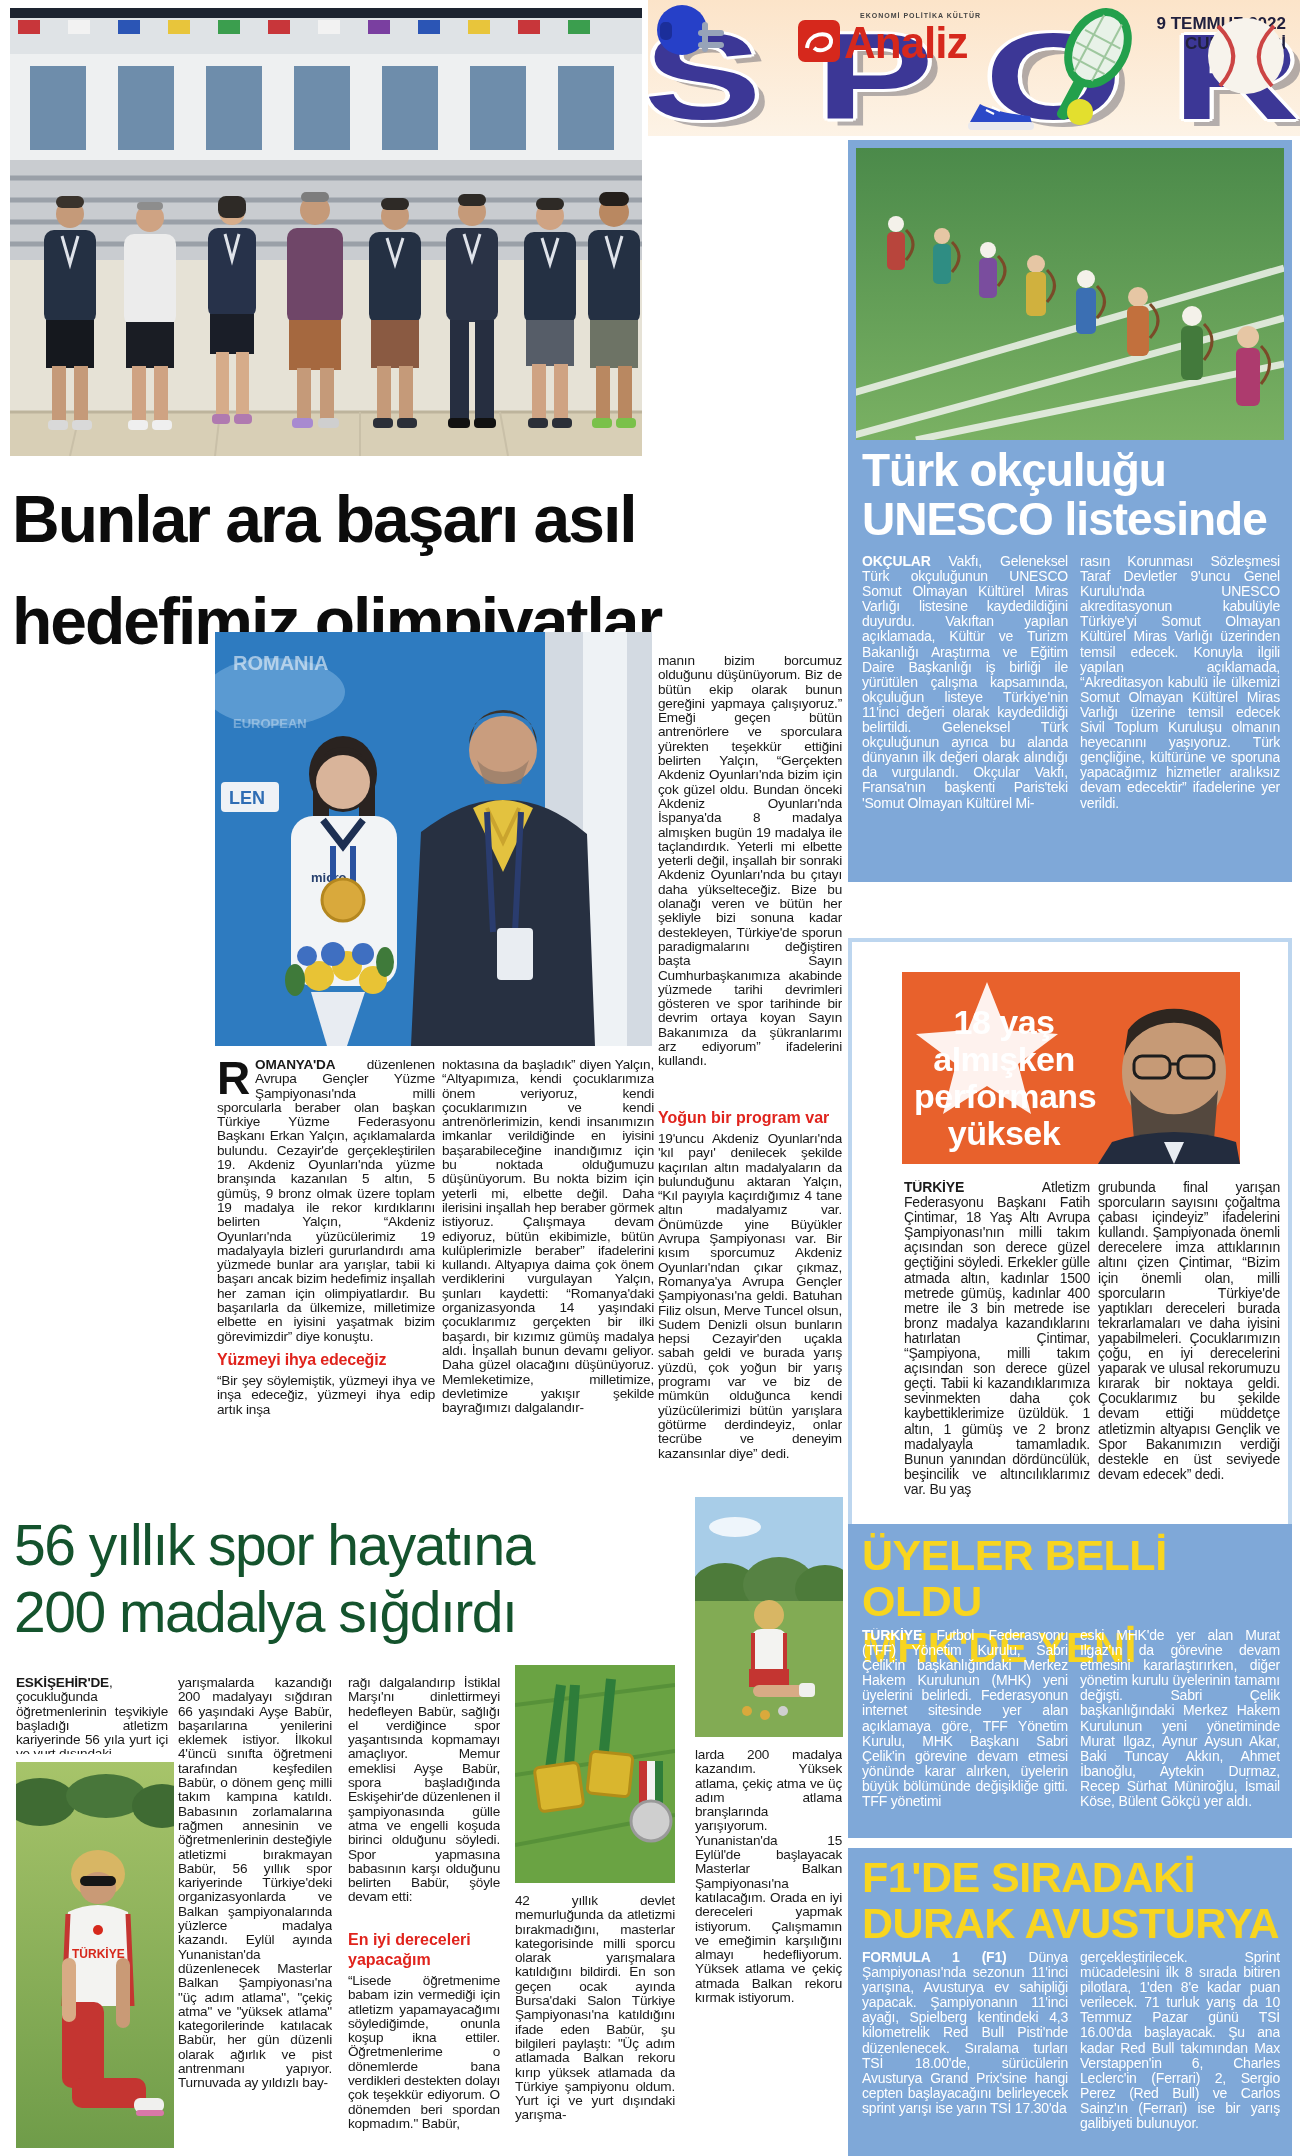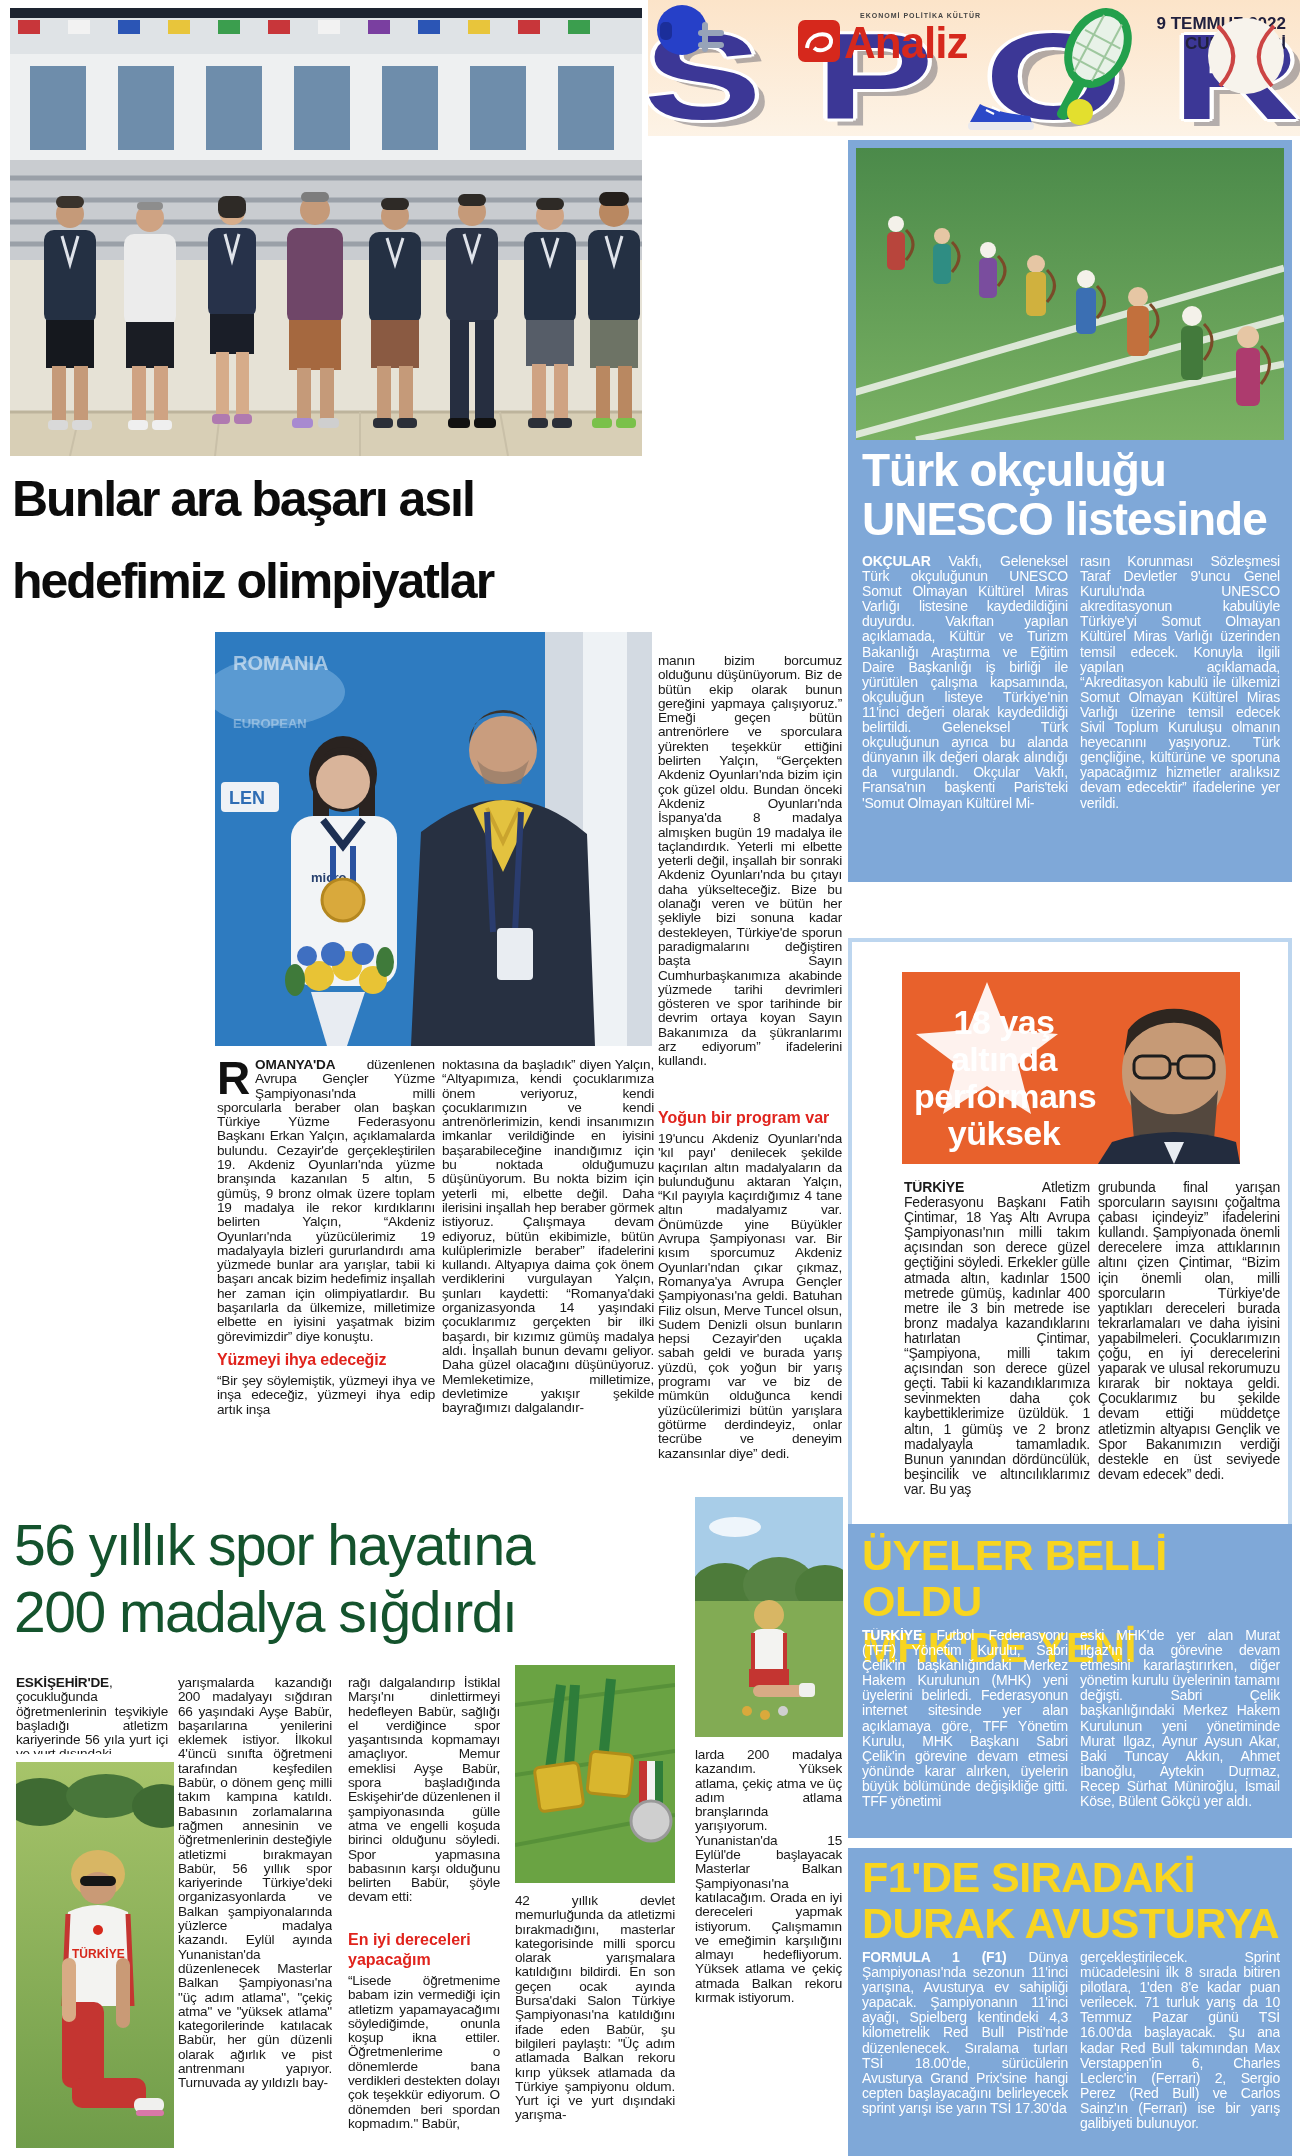--- a/index.html
+++ b/index.html
@@ -12,21 +12,21 @@
   #masthead{left:648px;top:0;width:652px;height:136px;background:linear-gradient(180deg,#fce4c9,#fdf3e6);}
   #mh-date{right:14px;top:14px;text-align:right;font-weight:bold;font-size:17px;line-height:20px;color:#20203e;}
   #mh-tagline{left:212px;top:12px;font-size:7px;letter-spacing:1px;color:#444;font-weight:bold;}
   #mh-brand{left:196px;top:18px;font-size:44px;font-weight:bold;color:#d6281c;letter-spacing:-1px;}
   #mh-logo{left:150px;top:20px;}
   .spor{left:14px;top:16px;width:618px;display:flex;justify-content:space-between;}
   .spor span{font-size:122px;line-height:1;font-weight:bold;color:#3c3796;display:inline-block;
      transform:scaleX(1.45);transform-origin:center top;
      text-shadow:3px 0 #fff,-3px 0 #fff,0 3px #fff,0 -3px #fff,2px 2px #fff,-2px -2px #fff,2px -2px #fff,-2px 2px #fff,7px 7px 0 rgba(90,90,104,.45);}
   
-  .hl-main{font-weight:bold;color:#0c0c0c;font-size:50px;line-height:82px;letter-spacing:-2px;white-space:nowrap;}
+  .hl-main{font-weight:bold;color:#0c0c0c;font-size:66px;line-height:82px;letter-spacing:-2px;white-space:nowrap;margin-top:20px;}
   .hl-medal{font-weight:normal;color:#14532d;font-size:57px;line-height:67px;letter-spacing:-1.5px;white-space:nowrap;
      text-shadow:2px 0 #fff,-2px 0 #fff,0 2px #fff,0 -2px #fff,2px 2px #fff,-2px -2px #fff;}
   
   .intro{font-weight:bold;font-size:24px;line-height:28.5px;color:#141414;text-align:center;letter-spacing:-0.5px;}
   .body-txt{font-size:13.6px;line-height:14.3px;letter-spacing:-0.2px;color:#191919;text-align:justify;overflow:hidden;}
   .body-txt b{letter-spacing:-0.2px;}
   .subhead{color:#e0231c;font-weight:bold;font-size:16px;line-height:20px;margin:6px 0 4px;text-align:left;}
   .dropcap{float:left;font-size:46px;line-height:40px;font-weight:bold;padding:0 5px 0 0;color:#111;}
   .rail-txt{font-size:14px;line-height:15.1px;letter-spacing:-0.2px;color:#fff;text-align:justify;overflow:hidden;}
   .dark-txt{font-size:14px;line-height:15.1px;letter-spacing:-0.2px;color:#1b1b1b;text-align:justify;overflow:hidden;}
@@ -390,21 +390,21 @@
               <rect x="276" y="84" width="36" height="22" rx="8"></rect>
             <line x1="268" y1="92" x2="276" y2="92"></line>
           </g>
           <path d="M196 192 L210 170 Q272 150 334 170 L338 192 Z" fill="#232c3e"></path>
           <polygon points="262,170 272,192 282,170" fill="#e9edf2"></polygon>
         </g>
       </svg>
     </div>
     <div class="abs" style="left:62px;top:62px;width:180px;">
       <div class="perf-title">18 yaş</div>
-      <div class="perf-title">altında</div>
+      <div class="perf-title">almışken</div>
       <div class="perf-title">performans</div>
       <div class="perf-title">yüksek</div>
     </div>
     <div class="abs dark-txt" style="left:52px;top:238px;width:186px;height:366px;">
       <b>TÜRKİYE</b><span> Atletizm Federasyonu Başkanı Fatih Çintimar, 18 Yaş Altı Avrupa Şampiyonası'nın milli takım açısından son derece güzel geçtiğini söyledi. Erkekler gülle atmada altın, kadınlar 1500 metrede gümüş, kadınlar 400 metre ile 3 bin metrede ise bronz madalya kazandıklarını hatırlatan Çintimar, “Şampiyona, milli takım açısından son derece güzel geçti. Tabii ki kazandıklarımıza sevinmekten daha çok kaybettiklerimize üzüldük. 1 altın, 1 gümüş ve 2 bronz madalyayla tamamladık. Bunun yanından dördüncülük, beşincilik ve altıncılıklarımız var. Bu yaş</span>
     </div>
     <div class="abs dark-txt" style="left:246px;top:238px;width:182px;height:366px;">grubunda final yarışan sporcuların sayısını çoğaltma çabası içindeyiz” ifadelerini kullandı. Şampiyonada önemli derecelere imza attıklarının altını çizen Çintimar, “Bizim için önemli olan, milli sporcuların Türkiye'de yaptıkları dereceleri burada tekrarlamaları ve daha iyisini yapabilmeleri. Çocuklarımızın çoğu, en iyi derecelerini yaparak ve ulusal rekorumuzu kırarak bir noktaya geldi. Çocuklarımız bu şekilde devam ettiği müddetçe atletizmin altyapısı Gençlik ve Spor Bakanımızın verdiği destekle en üst seviyede devam edecek” dedi.</div>
   </div>
 
   <div class="abs blue-panel" style="left:848px;top:1524px;width:444px;height:314px;">

